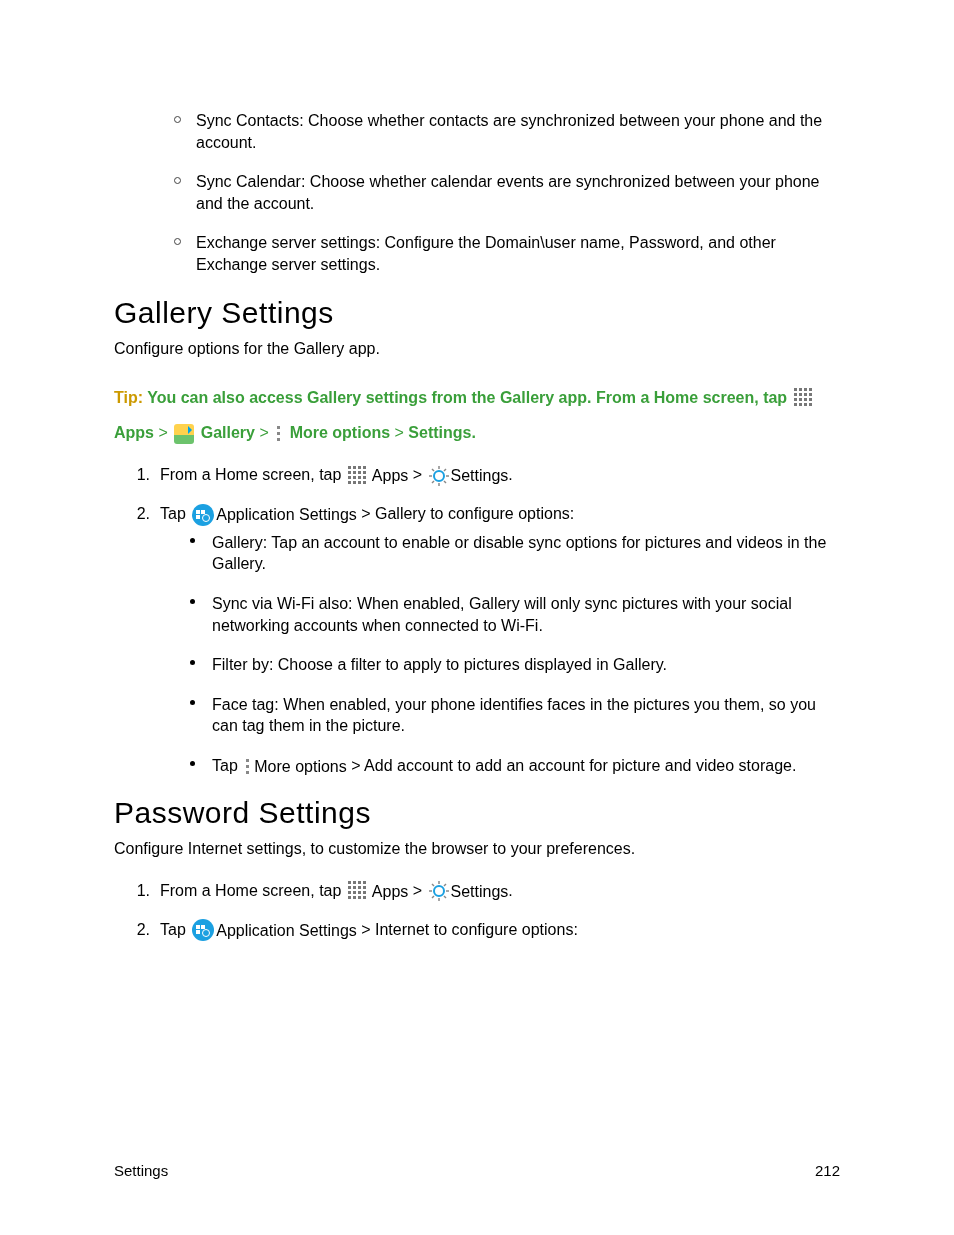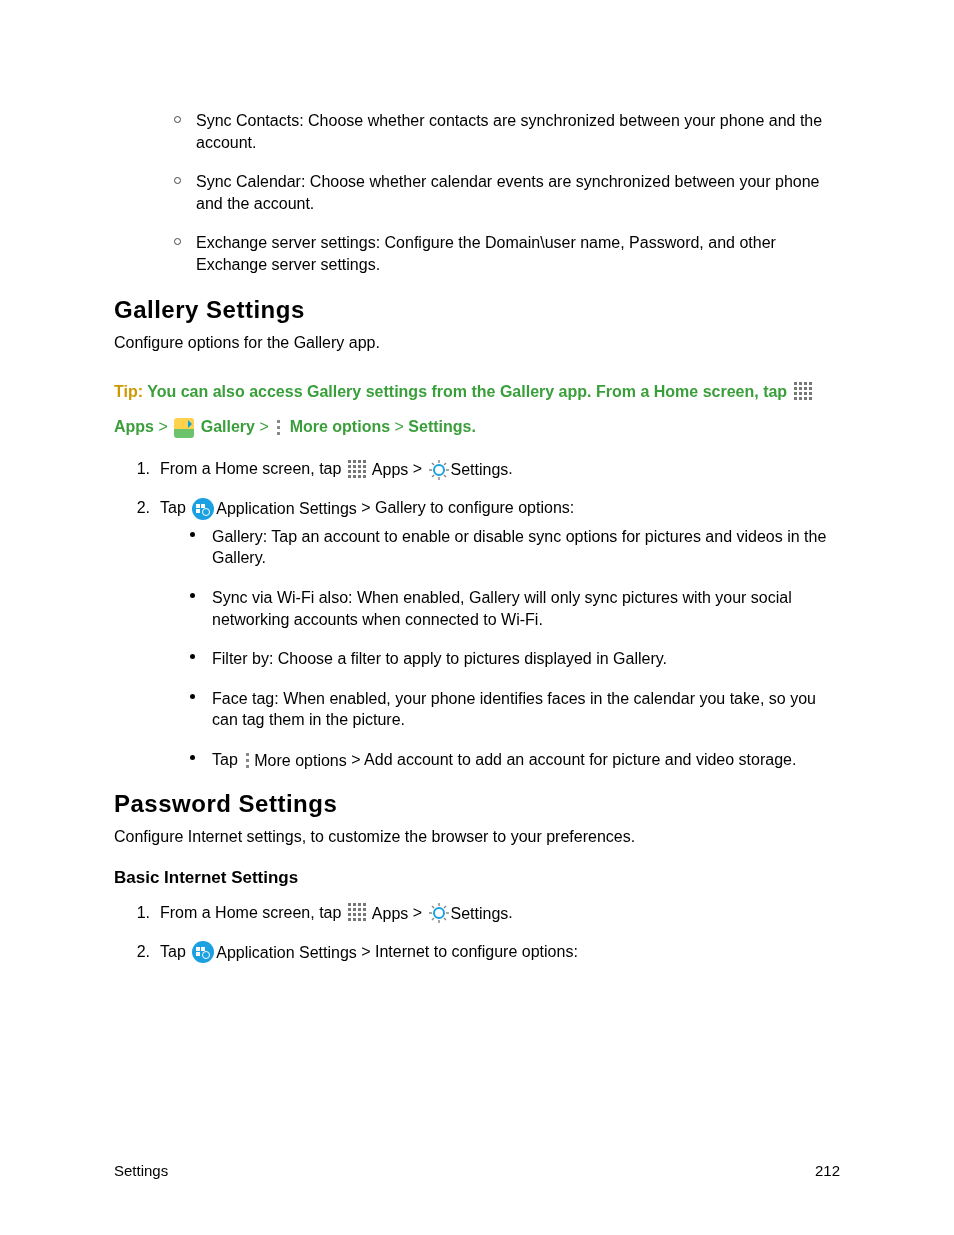--- a/index.html
+++ b/index.html
@@ -48,22 +48,22 @@
     content:"";
     position:absolute;
     left:0;
     top:6px;
     width:5px;height:5px;
     background:#000;
     border-radius:50%;
   }
   .big-heading{
     font-family:Arial,"Arial Black",Helvetica,sans-serif;
-    font-weight:700;
-    font-size:24px;
+    font-weight:400;
+    font-size:30px;
     margin:18px 0 10px 0;
     letter-spacing:0.5px;
   }
   .intro{
     margin:0 0 22px 0;
   }
   .tip-block{
     color:#3a9f3a;
     font-weight:bold;
     line-height:2.2;
@@ -222,29 +222,28 @@
               <line x1="15" y1="5" x2="17" y2="3"></line>
             </g>
           </svg></span><b class="valign">Settings</b><span>.</span>
     </li>
     <li><span class="num">2.</span>
       <span>Tap </span><span class="appset-icon icon"></span><b class="valign">Application Settings</b><span class="gt"> &gt; </span><b>Gallery</b><span> to configure options:</span>
       <ul class="disc-list">
         <li><b>Gallery</b><span>: Tap an account to enable or disable sync options for pictures and videos in the Gallery.</span></li>
         <li><b>Sync via Wi-Fi also</b><span>: When enabled, Gallery will only sync pictures with your social networking accounts when connected to Wi-Fi.</span></li>
         <li><b>Filter by</b><span>: Choose a filter to apply to pictures displayed in Gallery.</span></li>
-        <li><b>Face tag</b><span>: When enabled, your phone identifies faces in the calendar you take, so you can tag them in the picture.</span></li>
+        <li><b>Face tag</b><span>: When enabled, your phone identifies faces in the pictures you them, so you can tag them in the picture.</span></li>
         <li><span>Tap </span><span class="more-icon icon"><span style="top:2px"></span><span style="top:8px"></span><span style="top:14px"></span></span><b class="valign">More options</b><span class="gt"> &gt; </span><b>Add account</b><span> to add an account for picture and video storage.</span></li>
       </ul>
     </li>
   </ol>
 
   <div class="big-heading">Password Settings</div>
   <p class="intro">Configure Internet settings, to customize the browser to your preferences.</p>
-  <div class="sub-heading">Basic Internet Settings</div>
 
   <ol class="ol">
     <li><span class="num">1.</span>
       <span>From a Home screen, tap </span><span class="apps-icon icon"><span style="left:0;top:0"></span><span style="left:5px;top:0"></span><span style="left:10px;top:0"></span><span style="left:15px;top:0"></span><span style="left:0;top:5px"></span><span style="left:5px;top:5px"></span><span style="left:10px;top:5px"></span><span style="left:15px;top:5px"></span><span style="left:0;top:10px"></span><span style="left:5px;top:10px"></span><span style="left:10px;top:10px"></span><span style="left:15px;top:10px"></span><span style="left:0;top:15px"></span><span style="left:5px;top:15px"></span><span style="left:10px;top:15px"></span><span style="left:15px;top:15px"></span></span><b class="valign">Apps</b><span class="gt"> &gt; </span><span class="gear-icon icon"><svg viewBox="0 0 20 20">
             <circle cx="10" cy="10" r="5" fill="none" stroke="#1ba0e1" stroke-width="2"></circle>
             <g stroke="#888" stroke-width="1.5">
               <line x1="10" y1="0" x2="10" y2="3"></line>
               <line x1="10" y1="17" x2="10" y2="20"></line>
               <line x1="0" y1="10" x2="3" y2="10"></line>
               <line x1="17" y1="10" x2="20" y2="10"></line>

